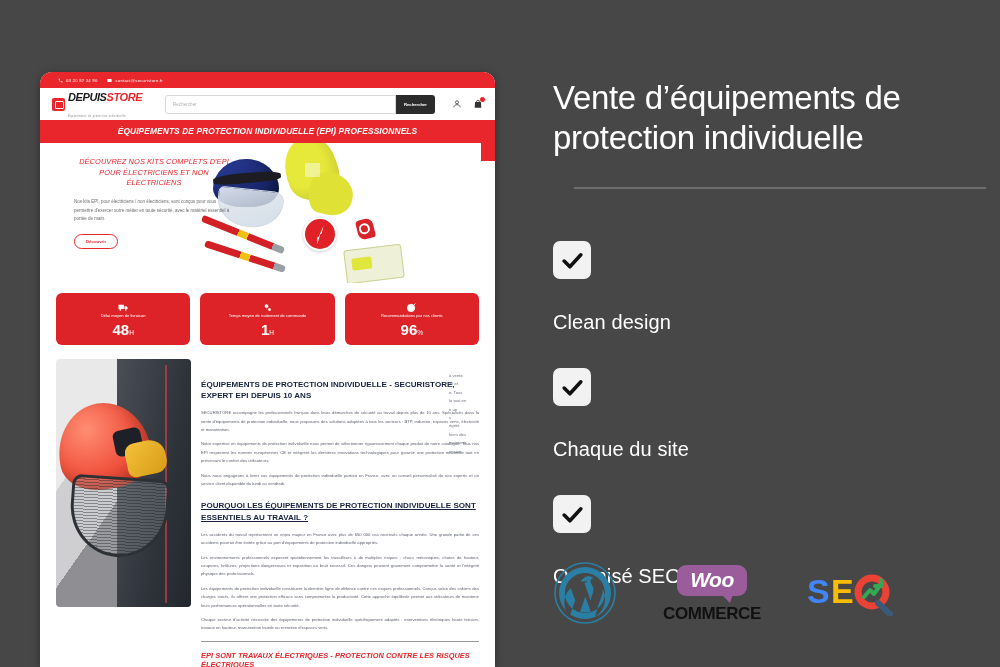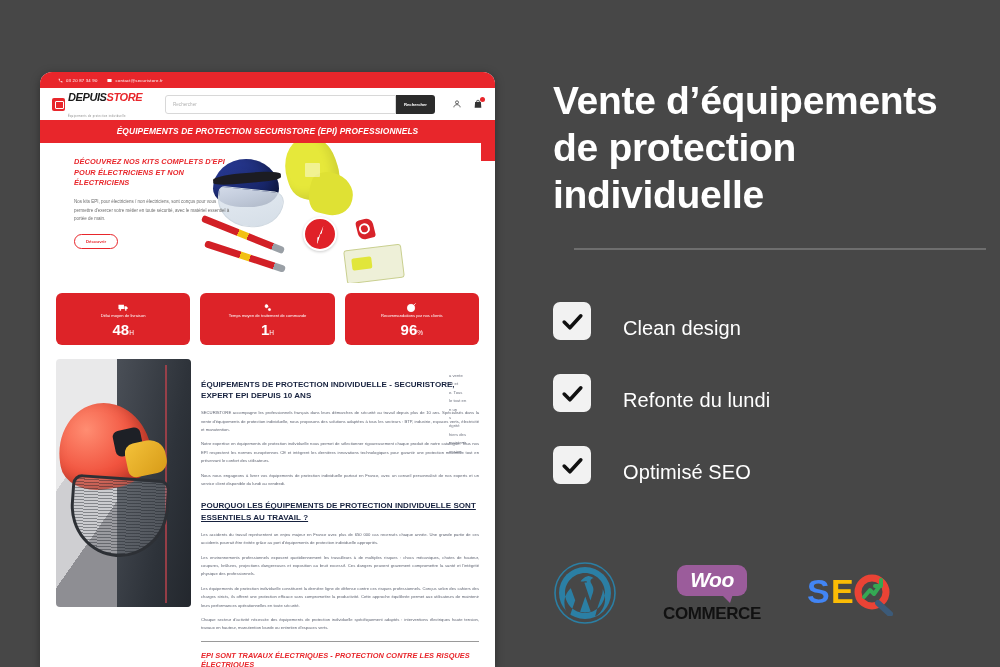--- a/index.html
+++ b/index.html
@@ -148,24 +148,25 @@
     display: flex;
     position: relative;
     height: 140px;
     padding: 14px 0 0 34px;
     overflow: hidden;
   }
   .hero-copy { width: 160px; position: relative; z-index: 3; }
   .hero-title {
     color: #e8262b;
     font-size: 7.4px;
-    font-weight: bold;
+    font-weight: normal;
     font-style: italic;
     line-height: 1.45;
     letter-spacing: .1px;
+    text-align: center;
   }
   .hero-body {
     margin-top: 9px;
     color: #6b6b6b;
     font-size: 4.5px;
     line-height: 1.85;
   }
   .hero-btn {
     margin-top: 11px;
     display: inline-block;
@@ -409,34 +410,34 @@
 
   
   .right {
     position: absolute;
     left: 540px; top: 0;
     width: 460px; height: 667px;
     padding: 78px 0 0 13px;
   }
   .headline {
     color: #ffffff;
-    font-size: 39px;
-    font-weight: bold;
+    font-size: 33px;
+    font-weight: normal;
     line-height: 1.2;
     letter-spacing: -.3px;
     max-width: 432px;
   }
   .divider {
     margin: 30px 0 0 21px;
     width: 412px;
     height: 2px;
     background: #6e6e6e;
   }
   .features { margin-top: 52px; display: flex; flex-direction: column; gap: 34px; }
-  .feature { display: flex; align-items: flex-end; gap: 32px; }
+  .feature { display: flex; align-items: flex-start; gap: 32px; flex-direction: column; }
   .check-box {
     width: 38px; height: 38px;
     background: #f2f2f2;
     border-radius: 7px;
     display: flex;
     align-items: center;
     justify-content: center;
     flex: 0 0 auto;
   }
   .check-box svg { width: 25px; height: 25px; display: block; }
@@ -543,21 +544,21 @@
         </span>
         <span class="hdr-ico">
           <svg viewBox="0 0 24 24" fill="#333">
               <path d="M8 7V5.8a4 4 0 018 0V7h3l1 14H4L5 7h3zm2 0h4V5.8a2 2 0 00-4 0V7z"></path>
             </svg>
           <span class="cart-badge"></span>
         </span>
       </div>
     </div>
 
-    <div class="cat-banner">ÉQUIPEMENTS DE PROTECTION SECURISTORE (EPI) PROFESSIONNELS</div>
+    <div class="cat-banner">ÉQUIPEMENTS DE PROTECTION INDIVIDUELLE (EPI) PROFESSIONNELS</div>
 
     <div class="hero">
       <div class="hero-copy">
         <div class="hero-title">DÉCOUVREZ NOS KITS COMPLETS D'EPI POUR ÉLECTRICIENS ET NON ÉLECTRICIENS</div>
         <div class="hero-body">Nos kits EPI, pour électriciens / non électriciens, sont conçus pour vous permettre d'exercer votre métier en toute sécurité, avec le matériel essentiel à portée de main.</div>
         <div class="hero-btn">Découvrir</div>
       </div>
       <div class="hero-art">
         <div class="pr glove-a"></div>
         <div class="pr glove-b"></div>
@@ -662,21 +663,21 @@
           </svg>
       </span>
       <span class="feature-label">Clean design</span>
     </div>
     <div class="feature">
       <span class="check-box">
         <svg viewBox="0 0 24 24" fill="none" stroke="#111" stroke-width="3.4" stroke-linecap="round" stroke-linejoin="round">
             <path d="M4 12.5l5.5 5.5L20 6.5"></path>
           </svg>
       </span>
-      <span class="feature-label">Refonte du lundi</span>
+      <span class="feature-label">Chaque du site</span>
     </div>
     <div class="feature">
       <span class="check-box">
         <svg viewBox="0 0 24 24" fill="none" stroke="#111" stroke-width="3.4" stroke-linecap="round" stroke-linejoin="round">
             <path d="M4 12.5l5.5 5.5L20 6.5"></path>
           </svg>
       </span>
       <span class="feature-label">Optimisé SEO</span>
     </div>
   </div>

